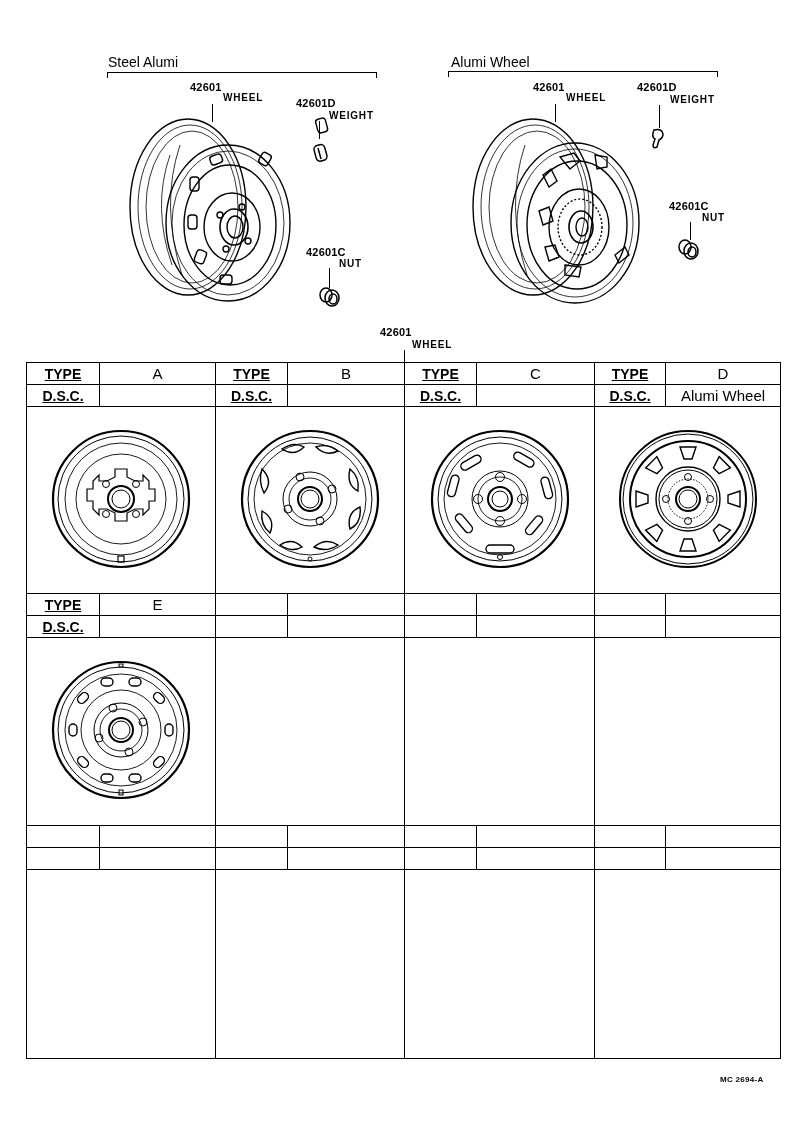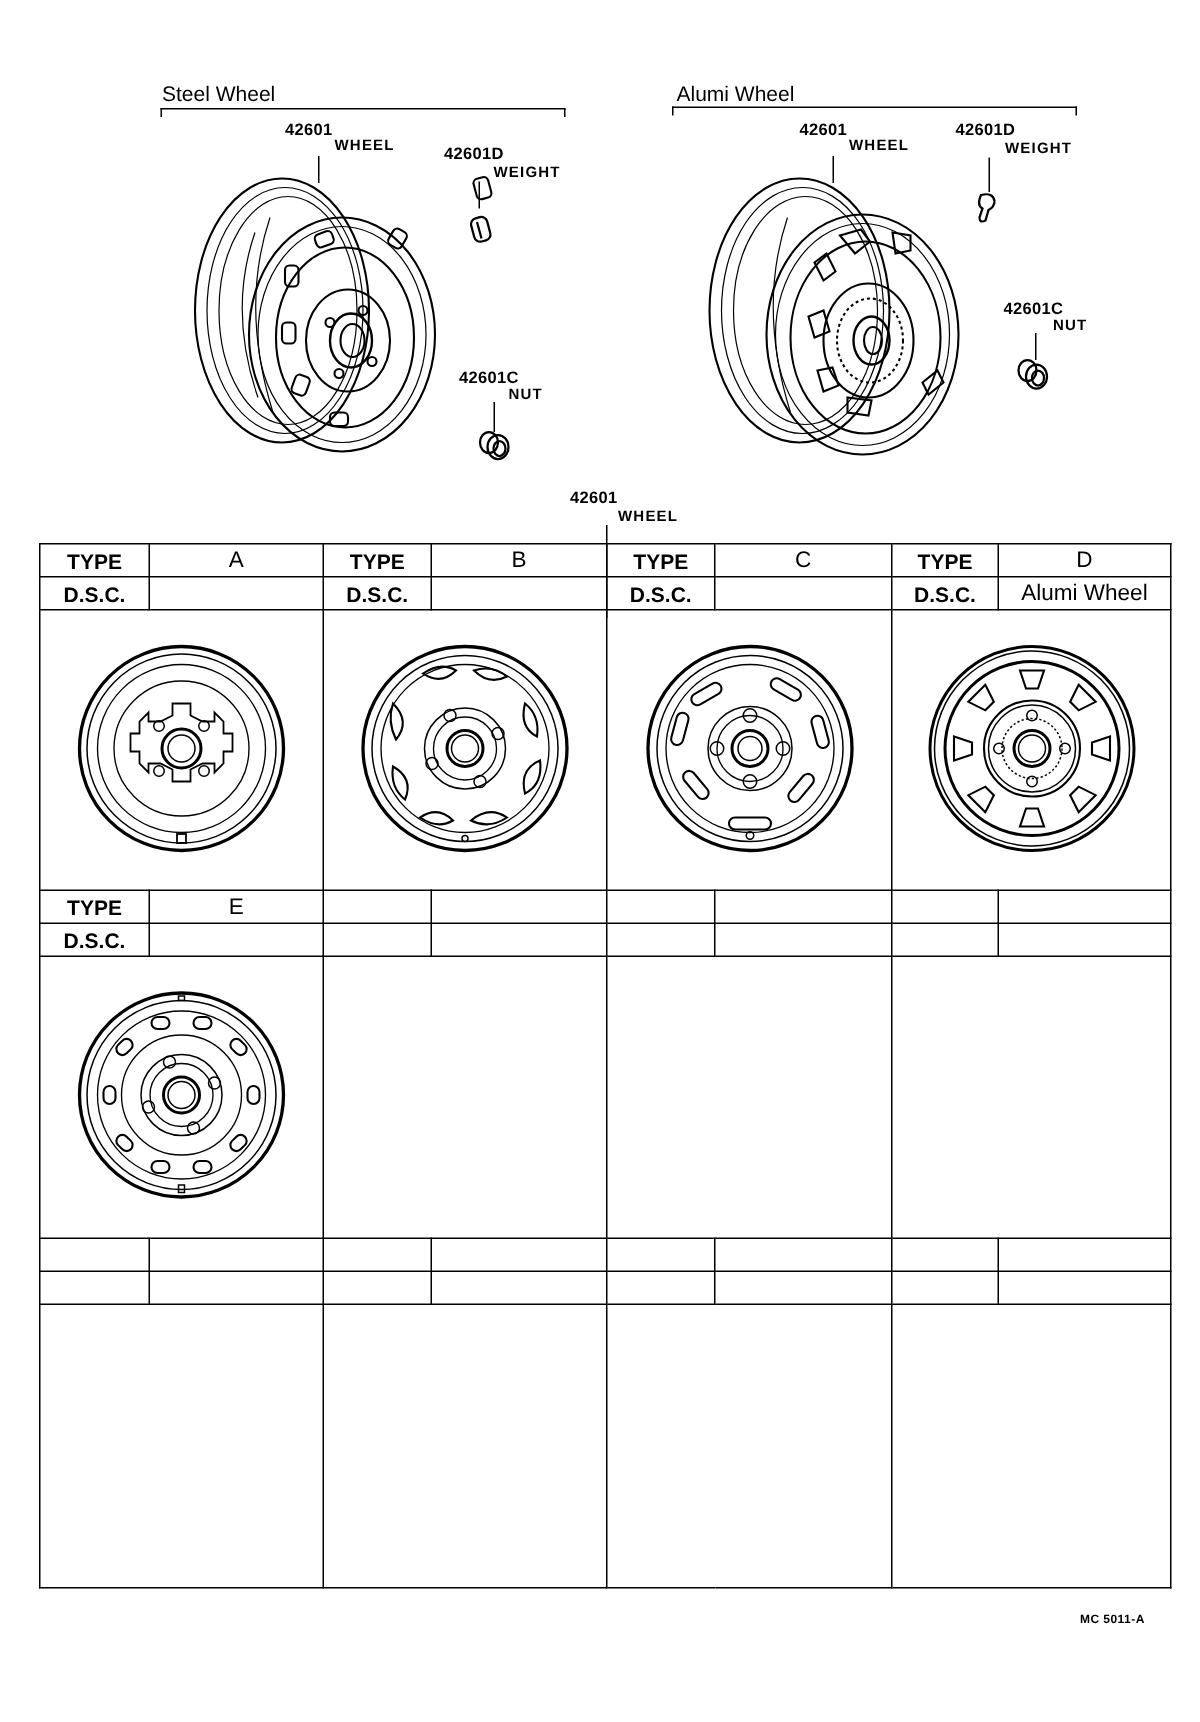--- a/index.html
+++ b/index.html
@@ -8,31 +8,31 @@
   .abs { position: absolute; }
   .section-title { font-size: 14px; font-weight: normal; }
   .part-no { font-size: 11px; font-weight: bold; line-height: 14px; letter-spacing: 0.2px; }
   .part-name { font-size: 10px; font-weight: bold; letter-spacing: 0.8px; line-height: 11px; margin-left: 33px; }
   .bracket { border-top: 1.5px solid #000; border-left: 1.5px solid #000; border-right: 1.5px solid #000; height: 5px; }
   .leader { border-left: 1.5px solid #000; width: 0; }
   svg.illus { position: absolute; overflow: visible; }
   table.grid { position: absolute; left: 26px; top: 362px; border-collapse: collapse; table-layout: fixed; }
   table.grid td { border: 1.5px solid #000; padding: 0; text-align: center; vertical-align: middle;
                   font-size: 14px; font-weight: bold; height: 21px; }
-  table.grid td.lbl { font-weight: bold; }
+  table.grid td.lbl { font-weight: bold; text-decoration: underline; }
   table.grid td.val { font-weight: normal; font-size: 15px; }
   table.grid td.img { height: 186px; position: relative; }
   table.grid td.img-tall { height: 187px; }
   table.grid td.blank-big { height: 188px; }
   .footer-code { font-size: 8px; font-weight: bold; letter-spacing: 0.3px; }
 </style>
 </head>
 <body>
 
-<div class="abs section-title" style="left:108px; top:54px;">Steel Wheel</div>
+<div class="abs section-title" style="left:108px; top:54px;">Steel Alumi</div>
 <div class="abs bracket" style="left:107px; top:72px; width:268px;"></div>
 
 <div class="abs part-no" style="left:190px; top:80px;">42601</div>
 <div class="abs part-name" style="left:190px; top:92px;">WHEEL</div>
 <div class="abs leader" style="left:212px; top:104px; height:18px;"></div>
 
 <div class="abs part-no" style="left:296px; top:96px;">42601D</div>
 <div class="abs part-name" style="left:296px; top:110px;">WEIGHT</div>
 <div class="abs leader" style="left:319px; top:121px; height:18px;"></div>
 
@@ -354,13 +354,13 @@
   </tr>
   <tr>
     <td colspan="2" class="blank-big"></td>
     <td colspan="2" class="blank-big"></td>
     <td colspan="2" class="blank-big"></td>
     <td colspan="2" class="blank-big"></td>
   </tr>
 </tbody>
   </table>
 
-<div class="abs footer-code" style="left:720px; top:1075px;">MC 5011-A</div>
+<div class="abs footer-code" style="left:720px; top:1075px;">MC 2694-A</div>
 
 </body></html>

